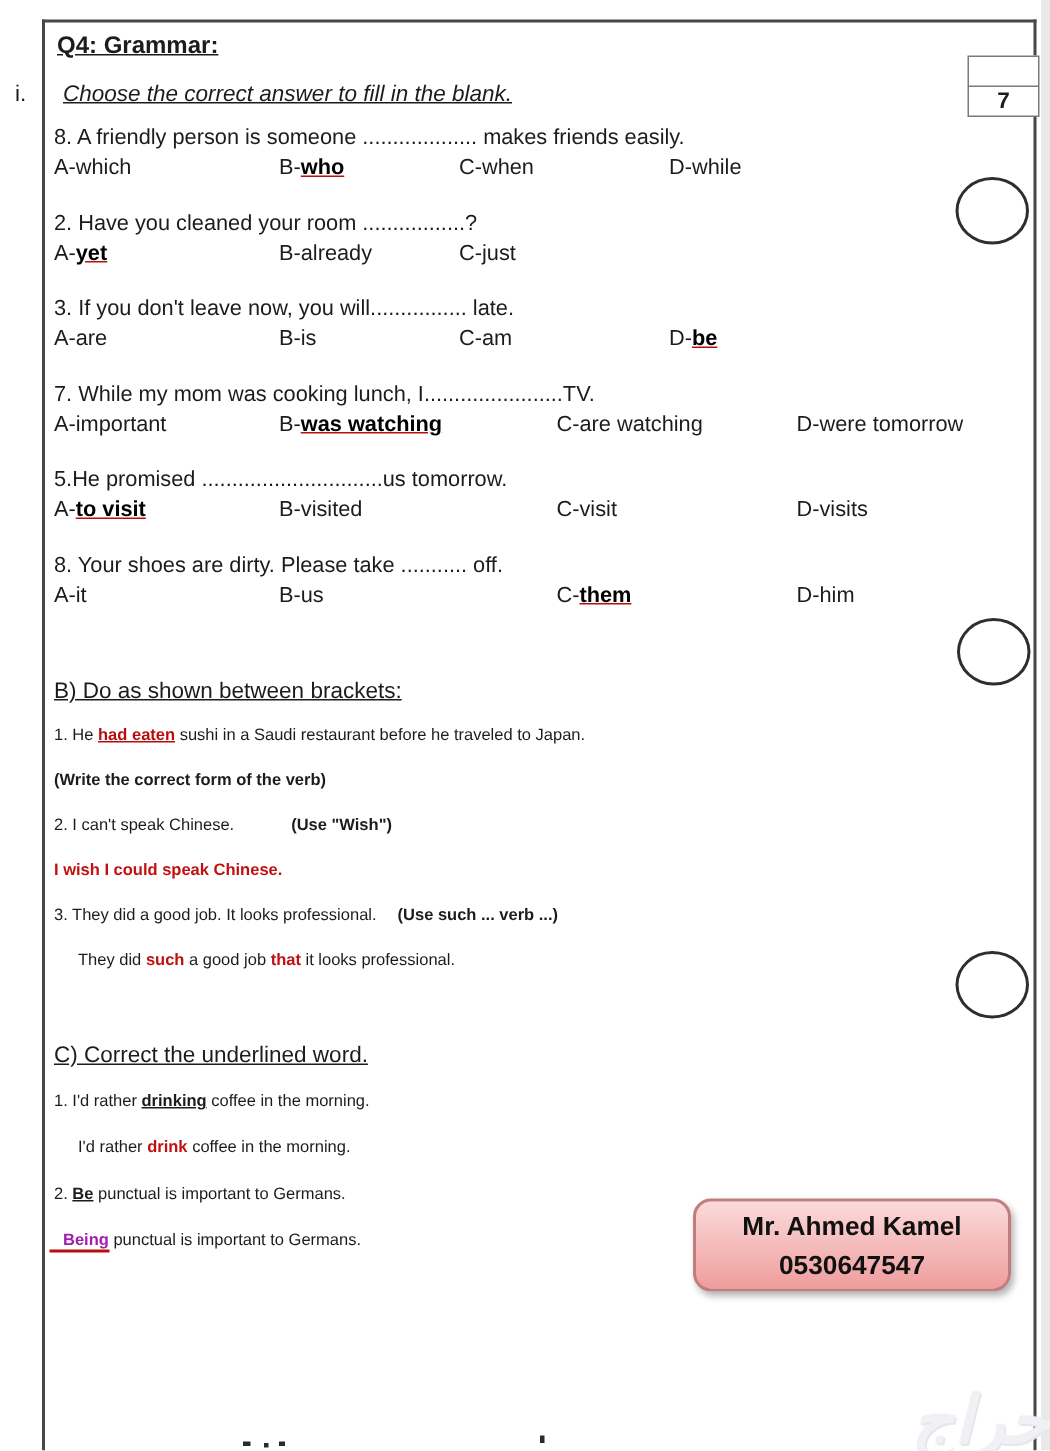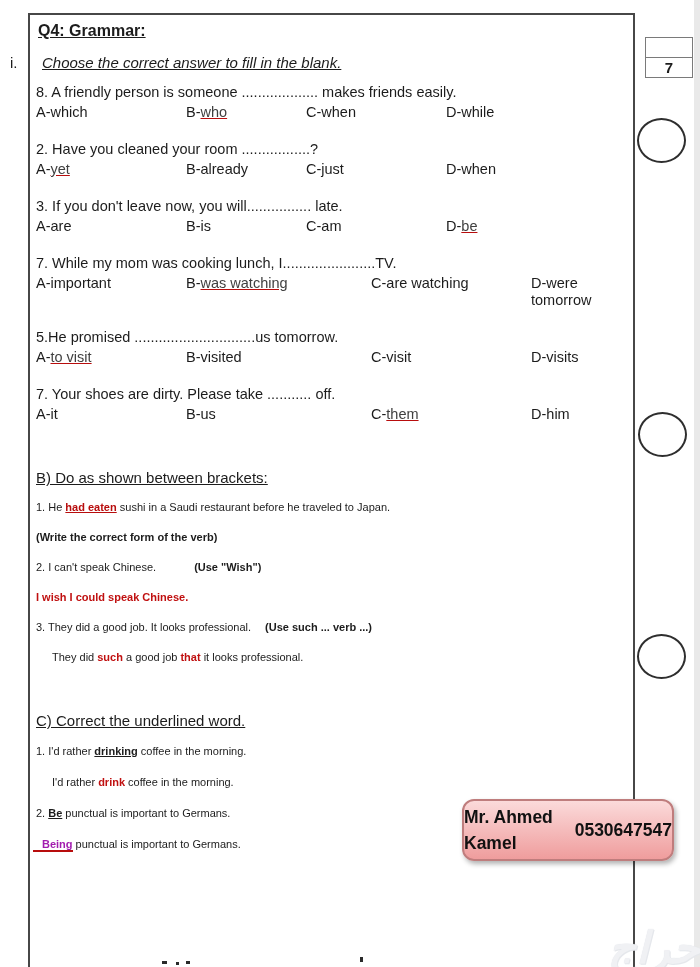--- a/index.html
+++ b/index.html
@@ -9,21 +9,21 @@
     font-family:"Liberation Sans","DejaVu Sans",sans-serif;
     color:#1c1c1c;
     position:relative;
     overflow:hidden;
   }
   .page-edge-right{
     position:absolute;right:0;top:0;width:6px;height:100%;
     background:#e9e9e9;
   }
   .main-box{
-    position:absolute;left:28px;top:13px;width:607px;height:954px;
+    position:absolute;left:28px;top:13px;width:663px;height:954px;
     border:2px solid #474747;border-bottom:none;
     background:#ffffff;
     box-sizing:border-box;
     padding:6px 10px 0 6px;
   }
   .title{
     font-size:16px;font-weight:bold;text-decoration:underline;
     margin:1px 0 0 2px;line-height:18px;
   }
   .heading-row{
@@ -32,21 +32,21 @@
   .marker-i{position:absolute;left:-26px;top:0;}
   .heading-underline{text-decoration:underline;padding:0 4px 0 6px;font-style:italic;}
   .stem{font-size:14.5px;line-height:17px;margin-top:14px;}
   .stem.first{margin-top:13px;}
   .stem.roomy{margin-top:20px;}
   .opts{display:grid;font-size:14.5px;line-height:17px;margin-top:3px;}
   .cols-n{grid-template-columns:150px 120px 140px auto;}
   .cols-w{grid-template-columns:150px 185px 160px auto;}
   .opt .lbl{color:#1c1c1c;}
   .opt.correct .lbl{
-    color:#404040;font-weight:normal;text-decoration:underline;
+    color:#000000;font-weight:bold;text-decoration:underline;
     text-decoration-color:#b80d0d;
   }
   .sec-heading{
     font-size:15px;line-height:17px;text-decoration:underline;margin-top:46px;
   }
   .b-line{font-size:11px;line-height:17px;margin-top:13px;}
   .b-line.gap{margin-top:14px;}
   .red{color:#c01010;font-weight:bold;}
   .red-u{color:#b80d0d;font-weight:bold;text-decoration:underline;text-decoration-color:#b80d0d;}
   .bold{font-weight:bold;}
@@ -76,21 +76,21 @@
   }
   .circle1{left:637px;top:118px;}
   .circle2{left:638px;top:412px;}
   .circle3{left:637px;top:634px;}
   .badge{
     position:absolute;left:462px;top:799px;width:212px;height:62px;
     border-radius:12px;
     border:2px solid #bf7d7d;
     background:linear-gradient(#fbdada,#ef9d9d);
     box-shadow:2px 3px 5px rgba(0,0,0,0.30);
-    display:flex;flex-direction:row;align-items:center;justify-content:center;
+    display:flex;flex-direction:column;align-items:center;justify-content:center;
     font-weight:bold;font-size:17.5px;line-height:1.5;color:#111111;
     box-sizing:border-box;
   }
   .watermark{
     position:absolute;right:0px;bottom:-6px;
     font-family:"DejaVu Sans",sans-serif;
     font-size:44px;font-weight:bold;font-style:italic;
     color:#f0f1f4;
     text-shadow:0 0 1px #dde0e6, 1px 1px 0 #e6e8ec;
     letter-spacing:2px;
@@ -122,21 +122,20 @@
     <span class="opt correct"><span>B-</span><span class="lbl">who</span></span>
     <span class="opt"><span>C-</span><span class="lbl">when</span></span>
     <span class="opt"><span>D-</span><span class="lbl">while</span></span>
   </div>
 
   <div class="stem roomy">2. Have you cleaned your room .................?</div>
   <div class="opts cols-n">
     <span class="opt correct"><span>A-</span><span class="lbl">yet</span></span>
     <span class="opt"><span>B-</span><span class="lbl">already</span></span>
     <span class="opt"><span>C-</span><span class="lbl">just</span></span>
-    <span class="opt"><span>D-</span><span class="lbl">when</span></span>
   </div>
 
   <div class="stem roomy">3. If you don't leave now, you will................ late.</div>
   <div class="opts cols-n">
     <span class="opt"><span>A-</span><span class="lbl">are</span></span>
     <span class="opt"><span>B-</span><span class="lbl">is</span></span>
     <span class="opt"><span>C-</span><span class="lbl">am</span></span>
     <span class="opt correct"><span>D-</span><span class="lbl">be</span></span>
   </div>
 
@@ -149,21 +148,21 @@
   </div>
 
   <div class="stem roomy">5.He promised ..............................us tomorrow.</div>
   <div class="opts cols-w">
     <span class="opt correct"><span>A-</span><span class="lbl">to visit</span></span>
     <span class="opt"><span>B-</span><span class="lbl">visited</span></span>
     <span class="opt"><span>C-</span><span class="lbl">visit</span></span>
     <span class="opt"><span>D-</span><span class="lbl">visits</span></span>
   </div>
 
-  <div class="stem roomy">7. Your shoes are dirty. Please take ........... off.</div>
+  <div class="stem roomy">8. Your shoes are dirty. Please take ........... off.</div>
   <div class="opts cols-w">
     <span class="opt"><span>A-</span><span class="lbl">it</span></span>
     <span class="opt"><span>B-</span><span class="lbl">us</span></span>
     <span class="opt correct"><span>C-</span><span class="lbl">them</span></span>
     <span class="opt"><span>D-</span><span class="lbl">him</span></span>
   </div>
 
   <div class="sec-heading">B) Do as shown between brackets:</div>
 
   <div class="b-line"><span>1. He </span><span class="red-u">had eaten</span><span> sushi in a Saudi restaurant before he traveled to Japan.</span></div>

